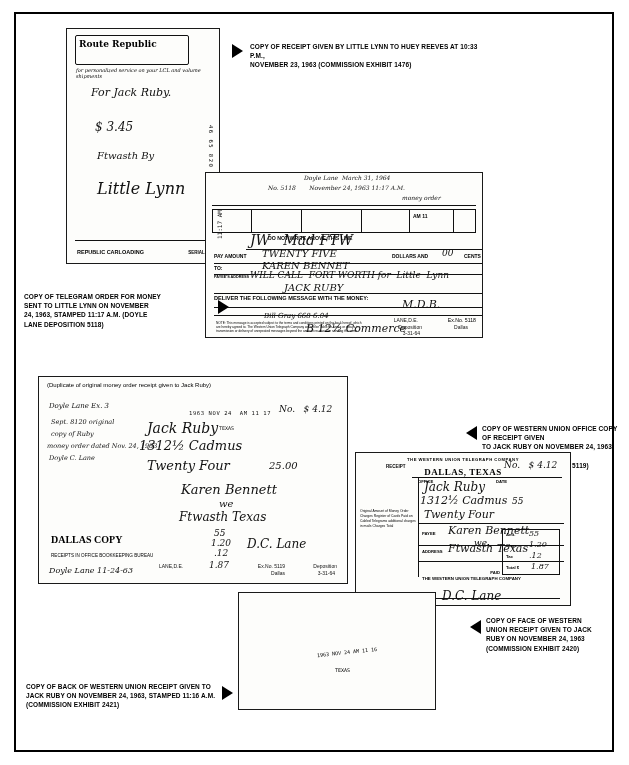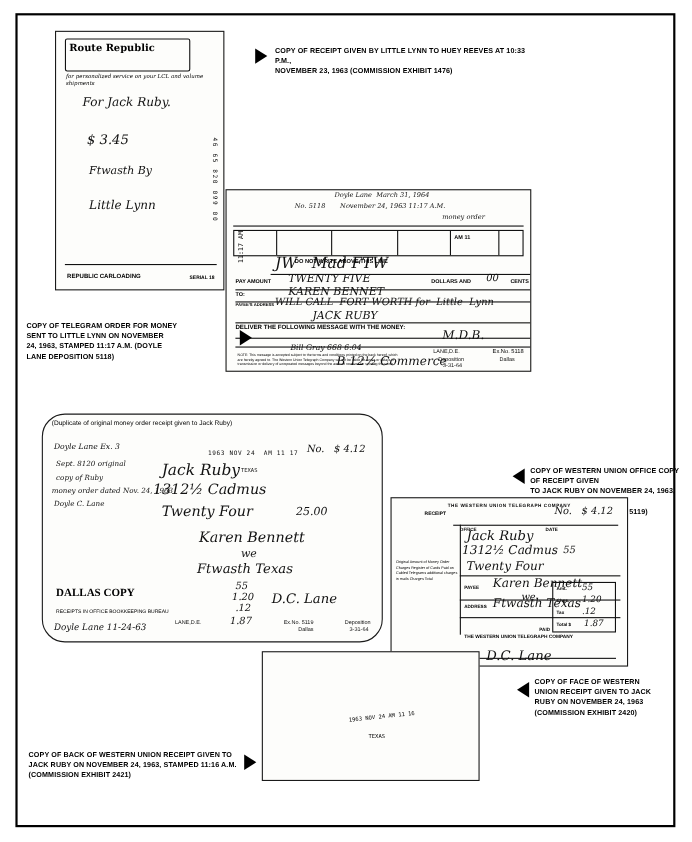--- a/index.html
+++ b/index.html
@@ -80,21 +80,21 @@
   .arrow {
     position: absolute;
     width: 0; height: 0;
     border-top: 7px solid transparent;
     border-bottom: 7px solid transparent;
   }
   .arrow.right { border-left: 11px solid #000; }
   .arrow.left  { border-right: 11px solid #000; }
 
   
-  #doc-receipt-lynn { left: 50px; top: 28px; width: 154px; height: 236px; }
+  #doc-receipt-lynn { left: 66px; top: 28px; width: 154px; height: 236px; }
   #doc-receipt-lynn .logo-box {
     position: absolute; left: 8px; top: 6px; width: 112px; height: 28px;
     border: 1px solid #111; border-radius: 2px;
   }
   #doc-receipt-lynn .logo-text {
     position: absolute; left: 12px; top: 10px;
     font-family: "DejaVu Serif", serif; font-weight: bold; font-size: 9px;
   }
   #doc-receipt-lynn .logo-sub {
     position: absolute; left: 9px; top: 38px;
@@ -142,21 +142,21 @@
   #doc-telegram-5118 .fineprint {
     position: absolute; left: 10px; top: 132px; width: 150px;
     font-size: 3.2px; line-height: 1.25; font-family: "Liberation Sans", sans-serif;
   }
   #doc-telegram-5118 .exno {
     position: absolute; right: 8px; bottom: 16px;
     font-size: 5.2px; font-family: "Liberation Sans", sans-serif; text-align: left;
   }
 
   
-  #doc-dallas-5119 { left: 38px; top: 376px; width: 310px; height: 208px; border-radius: 21px; }
+  #doc-dallas-5119 { left: 38px; top: 376px; width: 310px; height: 208px; }
   #doc-dallas-5119 .dup {
     position: absolute; left: 8px; top: 5px;
     font-size: 6px; font-family: "Liberation Sans", sans-serif;
   }
   #doc-dallas-5119 .stamp {
     position: absolute; left: 150px; top: 33px;
     font-family: "DejaVu Sans Mono", monospace; font-size: 5.5px; letter-spacing: 0.6px;
   }
   #doc-dallas-5119 .texas {
     position: absolute; left: 180px; top: 48px;
@@ -223,21 +223,21 @@
   <div class="outer-border"></div>
 
   <div class="doc" id="doc-receipt-lynn">
     <div class="logo-box"></div>
     <div class="logo-text">Route Republic</div>
     <div class="logo-sub">for personalized service on your LCL and volume shipments</div>
 
     <div class="hand" style="position:absolute;left:24px;top:58px;font-size:11px;">For Jack Ruby.</div>
     <div class="hand" style="position:absolute;left:28px;top:92px;font-size:12px;">$ 3.45</div>
     <div class="hand" style="position:absolute;left:30px;top:122px;font-size:10px;">Ftwasth By</div>
-    <div class="hand" style="position:absolute;left:30px;top:152px;font-size:11px;">Little Lynn</div>
+    <div class="hand" style="position:absolute;left:30px;top:152px;font-size:16px;">Little Lynn</div>
 
     <div class="side-num">46 65 820 099 00</div>
 
     <div class="rule" style="left:8px; right:8px; bottom:22px; width:138px;"></div>
     <div class="foot">REPUBLIC CARLOADING</div>
     <div class="foot2">SERIAL 18</div>
   </div>
 
   <div class="arrow right" style="left:232px; top:44px;"></div>
   <div class="caption" style="left:250px; top:42px; width:230px;">COPY OF RECEIPT GIVEN BY LITTLE LYNN TO HUEY REEVES AT 10:33 P.M.,
@@ -344,20 +344,21 @@
   </div>
 
   <div class="arrow left" style="left:466px; top:426px;"></div>
   <div class="caption" style="left:482px; top:424px; width:140px;">COPY OF WESTERN UNION OFFICE COPY OF RECEIPT GIVEN
 TO JACK RUBY ON NOVEMBER 24, 1963, STAMPED 11:17 A.M.
 (DOYLE LANE DEPOSITION 5119)</div>
 
   <div class="doc" id="doc-wu-face">
     <div class="wu-head">THE WESTERN UNION TELEGRAPH COMPANY</div>
     <div class="wu-recpt">RECEIPT</div>
+    <div class="wu-city">DALLAS, TEXAS</div>
     <div class="lbl" style="left:62px; top:26px;">OFFICE</div>
     <div class="lbl" style="left:140px; top:26px;">DATE</div>
     <div class="hand" style="position:absolute;left:148px;top:8px;font-size:9px;">No.   $ 4.12</div>
 
     <div class="rule" style="left:56px; top:24px; width:150px;"></div>
 
     <div class="hand" style="position:absolute;left:68px;top:28px;font-size:12px;">Jack Ruby</div>
     <div class="hand" style="position:absolute;left:64px;top:42px;font-size:11px;">1312½ Cadmus</div>
     <div class="hand" style="position:absolute;left:68px;top:56px;font-size:11px;">Twenty Four</div>
     <div class="hand" style="position:absolute;left:156px;top:44px;font-size:9px;">55</div>

